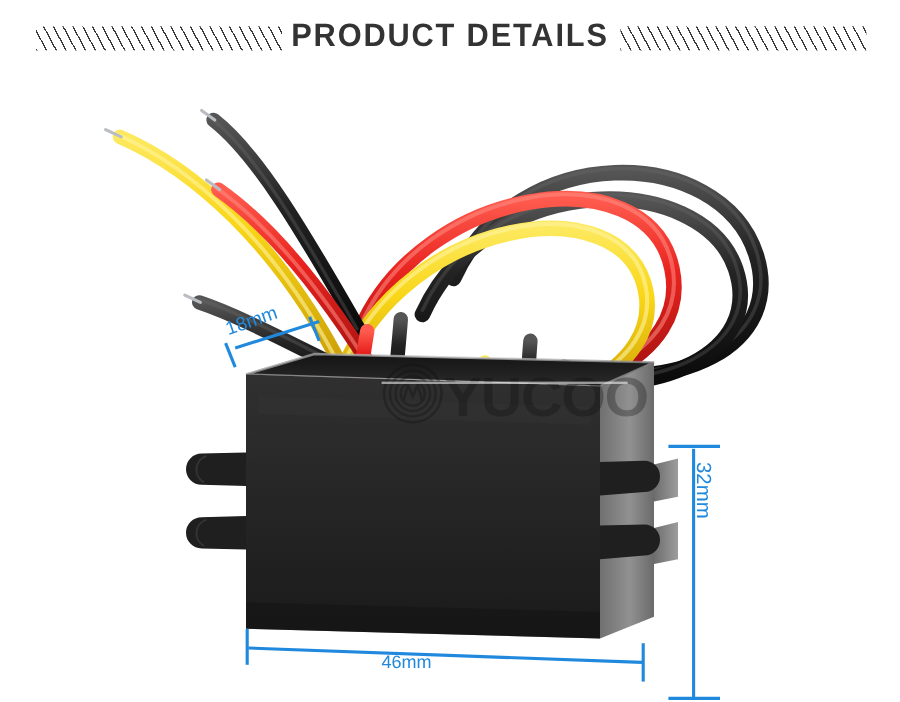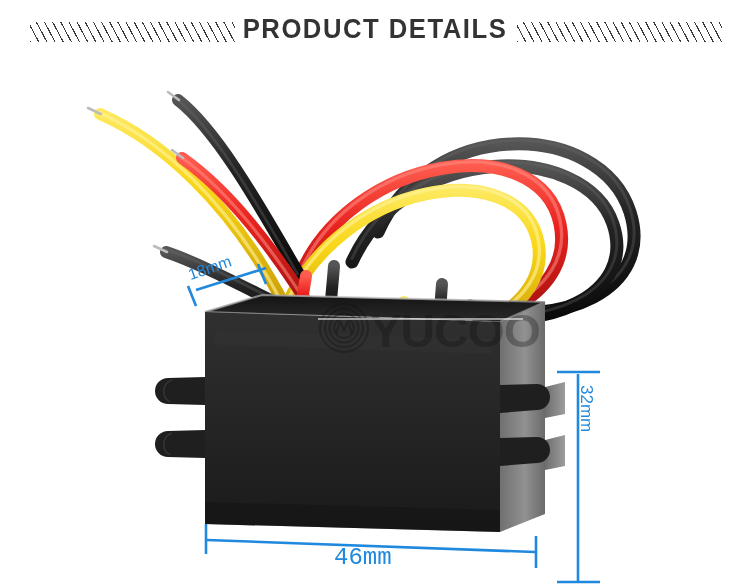--- a/index.html
+++ b/index.html
@@ -64,21 +64,21 @@
   
   .dim{
     position:absolute;
     color:#2089dd;
     font-size:17px;
     font-family:"Liberation Sans","DejaVu Sans",sans-serif;
     white-space:nowrap;
   }
   .dim-18{ left:186px; top:267px; transform:rotate(-19deg); transform-origin:left top; font-size:16px;}
   .dim-32{ left:596px; top:385px; transform:rotate(90deg); transform-origin:left top; font-size:17px;}
-  .dim-46{ left:334px; top:544px; font-size:24px;font-family:Liberation Mono, monospace;}
+  .dim-46{ left:318px; top:544px; font-size:15px;}
 </style>
 </head>
 <body>
 
 <div id="stage">
 
   <div class="header">
     <div class="hatch hatch-left"></div>
     <div class="header-title">PRODUCT DETAILS</div>
     <div class="hatch hatch-right"></div>

